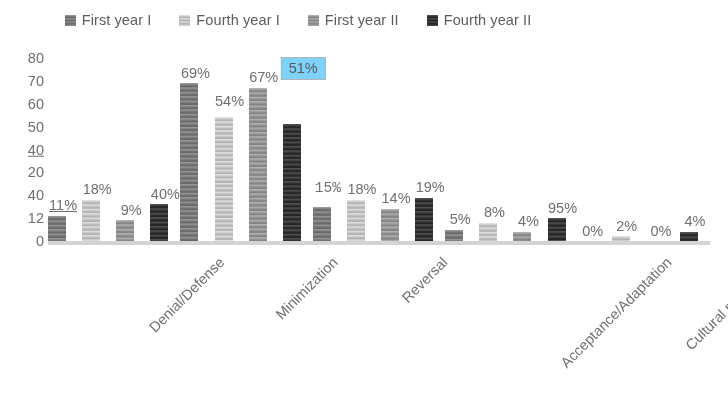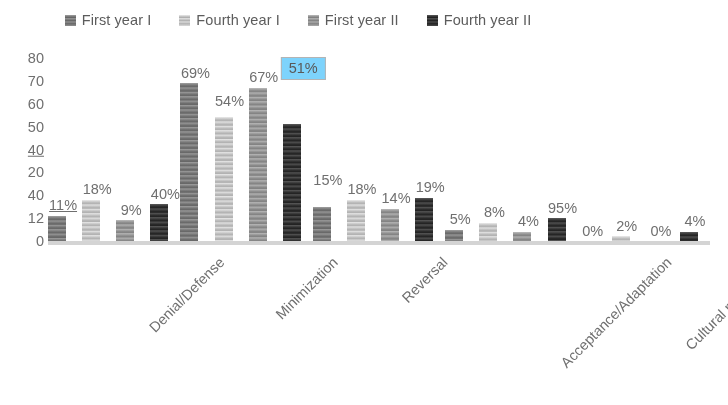--- a/index.html
+++ b/index.html
@@ -136,21 +136,21 @@
             <div class="bar-wrap">
               <div class="bar" style="height: 116.662px; background-color: rgb(58, 58, 58); background-image: linear-gradient(rgb(92, 92, 92) 0%, rgb(68, 68, 68) 28%, rgb(42, 42, 42) 62%, rgb(28, 28, 28) 88%, rgb(70, 70, 70) 100%);"></div>
               <div class="bar-label boxed" style="bottom: 160.662px; transform: translateX(-38%);">51%</div>
             </div>
           </div>
         </div>
         <div class="group">
           <div class="bars">
             <div class="bar-wrap">
               <div class="bar" style="height: 34.3125px; background-color: rgb(127, 127, 127); background-image: linear-gradient(rgb(161, 161, 161) 0%, rgb(137, 137, 137) 28%, rgb(111, 111, 111) 62%, rgb(97, 97, 97) 88%, rgb(139, 139, 139) 100%);"></div>
-              <div class="bar-label" style="bottom: 54px;">15%</div>
+              <div class="bar-label" style="bottom: 46px; font-family: Liberation Mono, monospace;">15%</div>
             </div>
             <div class="bar-wrap">
               <div class="bar" style="height: 41.175px; background-color: rgb(201, 201, 201); background-image: linear-gradient(rgb(235, 235, 235) 0%, rgb(211, 211, 211) 28%, rgb(185, 185, 185) 62%, rgb(171, 171, 171) 88%, rgb(213, 213, 213) 100%);"></div>
               <div class="bar-label" style="bottom: 44.175px;">18%</div>
             </div>
             <div class="bar-wrap">
               <div class="bar" style="height: 32.025px; background-color: rgb(154, 154, 154); background-image: linear-gradient(rgb(188, 188, 188) 0%, rgb(164, 164, 164) 28%, rgb(138, 138, 138) 62%, rgb(124, 124, 124) 88%, rgb(166, 166, 166) 100%);"></div>
               <div class="bar-label" style="bottom: 35.025px;">14%</div>
             </div>
             <div class="bar-wrap">

